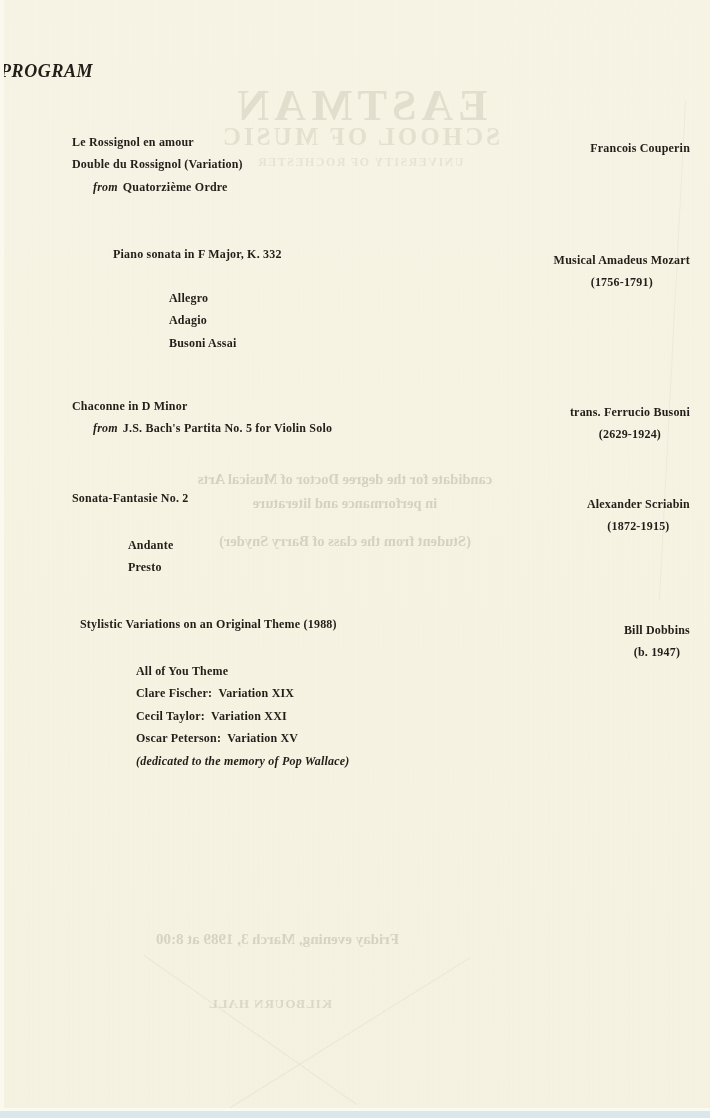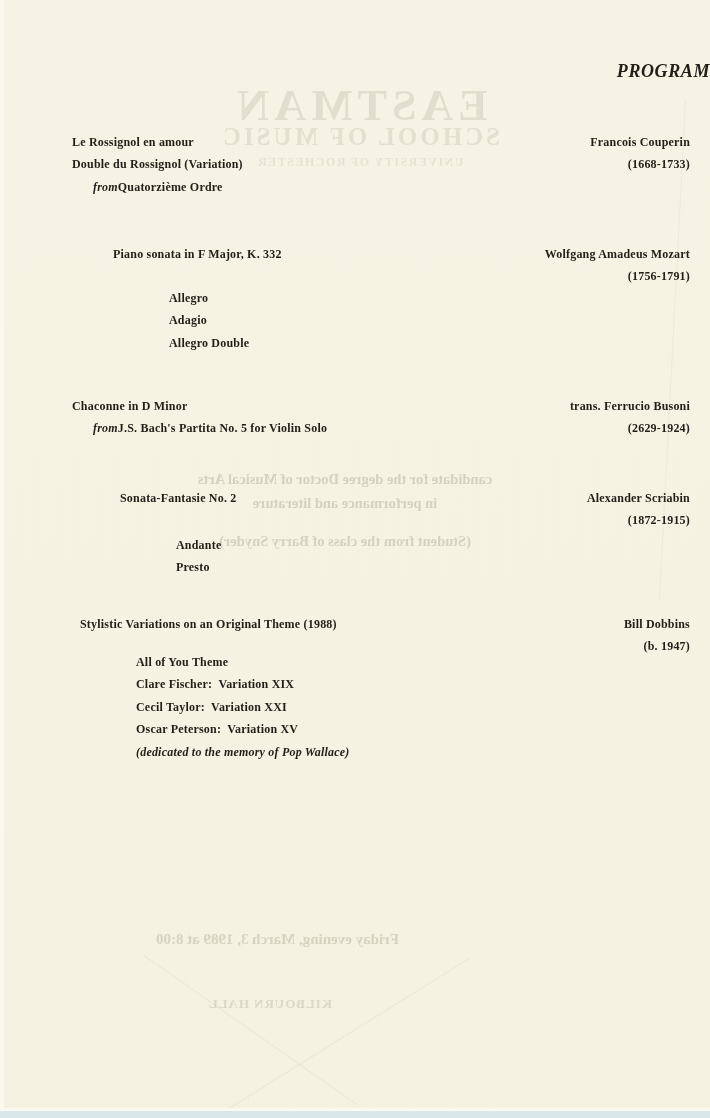--- a/index.html
+++ b/index.html
@@ -14,27 +14,27 @@
       repeating-linear-gradient(90deg, rgba(255,255,255,.05) 0 2px, rgba(0,0,0,0) 2px 5px),
       linear-gradient(180deg,#f6f3e4 0%,#f5f2e1 60%,#f4f1e0 100%);
   }
   .left-edge{position:absolute;left:0;top:0;bottom:0;width:4px;background:#fbf9ee;}
   .bottom-strip{position:absolute;left:0;right:0;bottom:0;height:7px;}
   .bottom-strip-above{position:absolute;left:0;right:0;bottom:7px;height:3px;background:#fbfaf2;}
 
   
   .ink{color:#221e19;font-weight:bold;font-size:12px;line-height:22.4px;letter-spacing:.2px;}
   .page-title{
-    position:absolute;top:61px;left:0;right:0;text-align:right;
-    font-style:italic;font-weight:bold;font-size:18px;color:#221e19;letter-spacing:.6px;padding-left:23px;
+    position:absolute;top:61px;left:0;right:0;text-align:left;
+    font-style:italic;font-weight:bold;font-size:18px;color:#221e19;letter-spacing:.6px;
   }
   .entry{position:absolute;left:72px;right:20px;}
-  .entry-right{position:absolute;right:0;top:0;text-align:right;}
+  .entry-right{position:absolute;right:0;top:6px;text-align:center;}
   .from-line{margin-left:21px;}
-  .from-word{font-style:italic;}
+  .from-word{font-style:italic;margin-right:5px;}
   .movs{position:absolute;left:56px;font-family:Liberation Serif, serif;}
   .mov{white-space:pre;}
   .dedication{font-style:italic;}
 
   
   .ghost{position:absolute;transform:scaleX(-1);color:rgba(128,120,94,.20);
          font-weight:bold;text-align:center;pointer-events:none;}
   .ghost-eastman{top:80px;left:160px;width:400px;font-size:44px;letter-spacing:5px;color:rgba(128,120,94,.17);}
   .ghost-school{top:123px;left:160px;width:400px;font-size:25px;letter-spacing:3px;color:rgba(128,120,94,.15);}
   .ghost-univ{top:155px;left:160px;width:400px;font-size:12px;letter-spacing:1.5px;color:rgba(128,120,94,.13);}
@@ -70,67 +70,66 @@
   <div class="page-title">PROGRAM</div>
 
   <div class="entry ink" style="top:131px;">
     <div>Le Rossignol en amour</div>
     <div>Double du Rossignol (Variation)</div>
     <div class="from-line">
       <span class="from-word">from</span><span>Quatorzième Ordre</span>
     </div>
     <div class="entry-right">
       <div>Francois Couperin</div>
-      <div>(1668-1733)</div>
     </div>
   </div>
 
   <div class="entry ink" style="top:243px;height:115px;margin-left:41px;">
     <div>Piano sonata in F Major, K. 332</div>
     <div class="entry-right">
-      <div>Wolfgang Amadeus Mozart</div>
+      <div>Musical Amadeus Mozart</div>
       <div>(1756-1791)</div>
     </div>
     <div class="movs" style="top:44px;">
       <div class="mov">Allegro</div>
       <div class="mov">Adagio</div>
-      <div class="mov">Allegro Double</div>
+      <div class="mov">Busoni Assai</div>
     </div>
   </div>
 
   <div class="entry ink" style="top:395px;">
     <div>Chaconne in D Minor</div>
     <div class="from-line">
       <span class="from-word">from</span><span>J.S. Bach's Partita No. 5 for Violin Solo</span>
     </div>
     <div class="entry-right">
       <div>trans. Ferrucio Busoni</div>
       <div>(2629-1924)</div>
     </div>
   </div>
 
-  <div class="entry ink" style="top:487px;height:90px;margin-left:48px;">
+  <div class="entry ink" style="top:487px;height:90px;">
     <div>Sonata-Fantasie No. 2</div>
     <div class="entry-right">
       <div>Alexander Scriabin</div>
       <div>(1872-1915)</div>
     </div>
     <div class="movs" style="top:47px;">
       <div class="mov">Andante</div>
       <div class="mov">Presto</div>
     </div>
   </div>
 
   <div class="entry ink" style="top:613px;height:160px;margin-left:8px;">
     <div>Stylistic Variations on an Original Theme (1988)</div>
     <div class="entry-right">
       <div>Bill Dobbins</div>
       <div>(b. 1947)</div>
     </div>
-    <div class="movs" style="top:38px;">
+    <div class="movs" style="top:47px;">
       <div class="mov">All of You Theme</div>
       <div class="mov">Clare Fischer:  Variation XIX</div>
       <div class="mov">Cecil Taylor:  Variation XXI</div>
       <div class="mov">Oscar Peterson:  Variation XV</div>
       <div class="mov dedication">(dedicated to the memory of Pop Wallace)</div>
     </div>
   </div>
 
   <div class="crease crease1"></div>
   <div class="crease crease2"></div>

